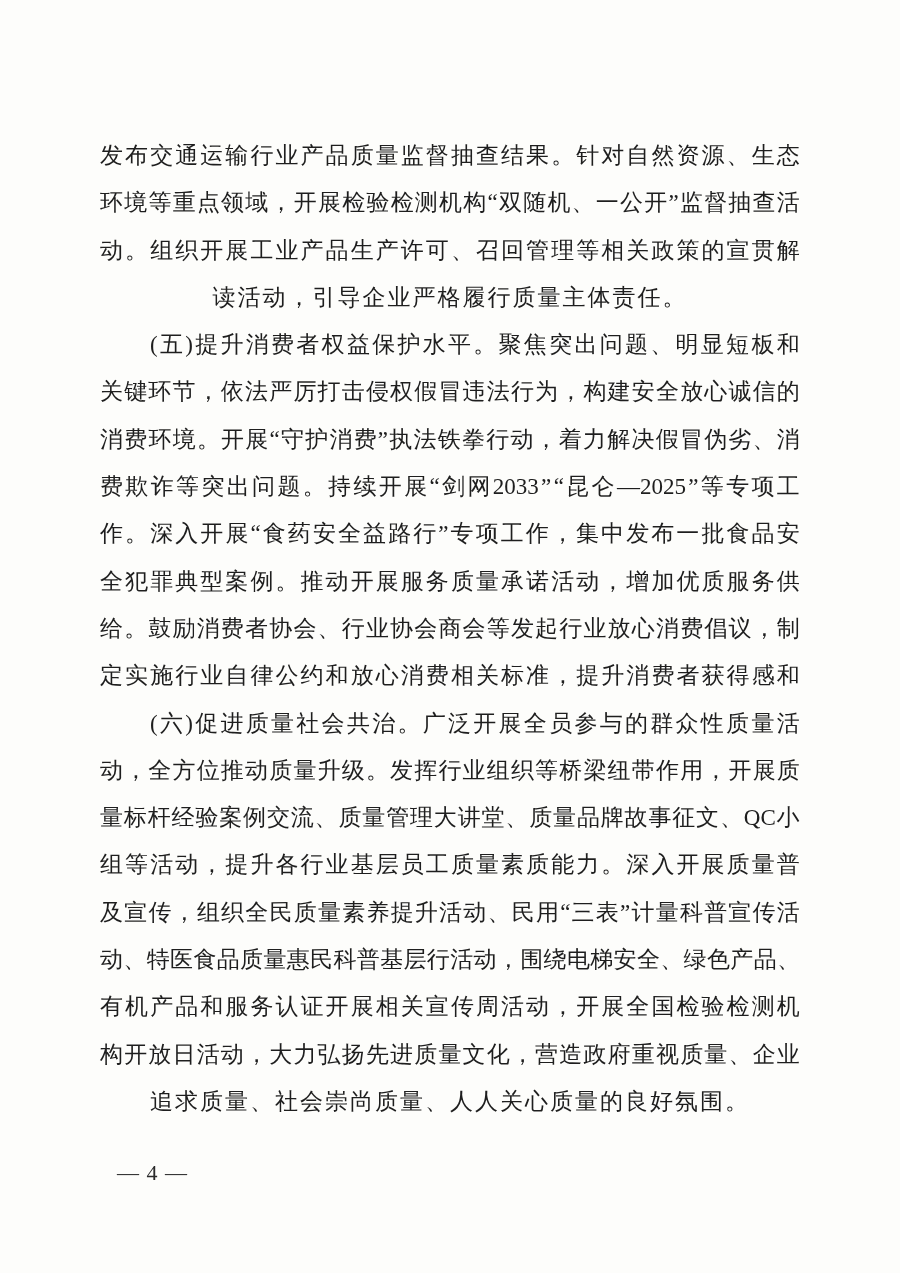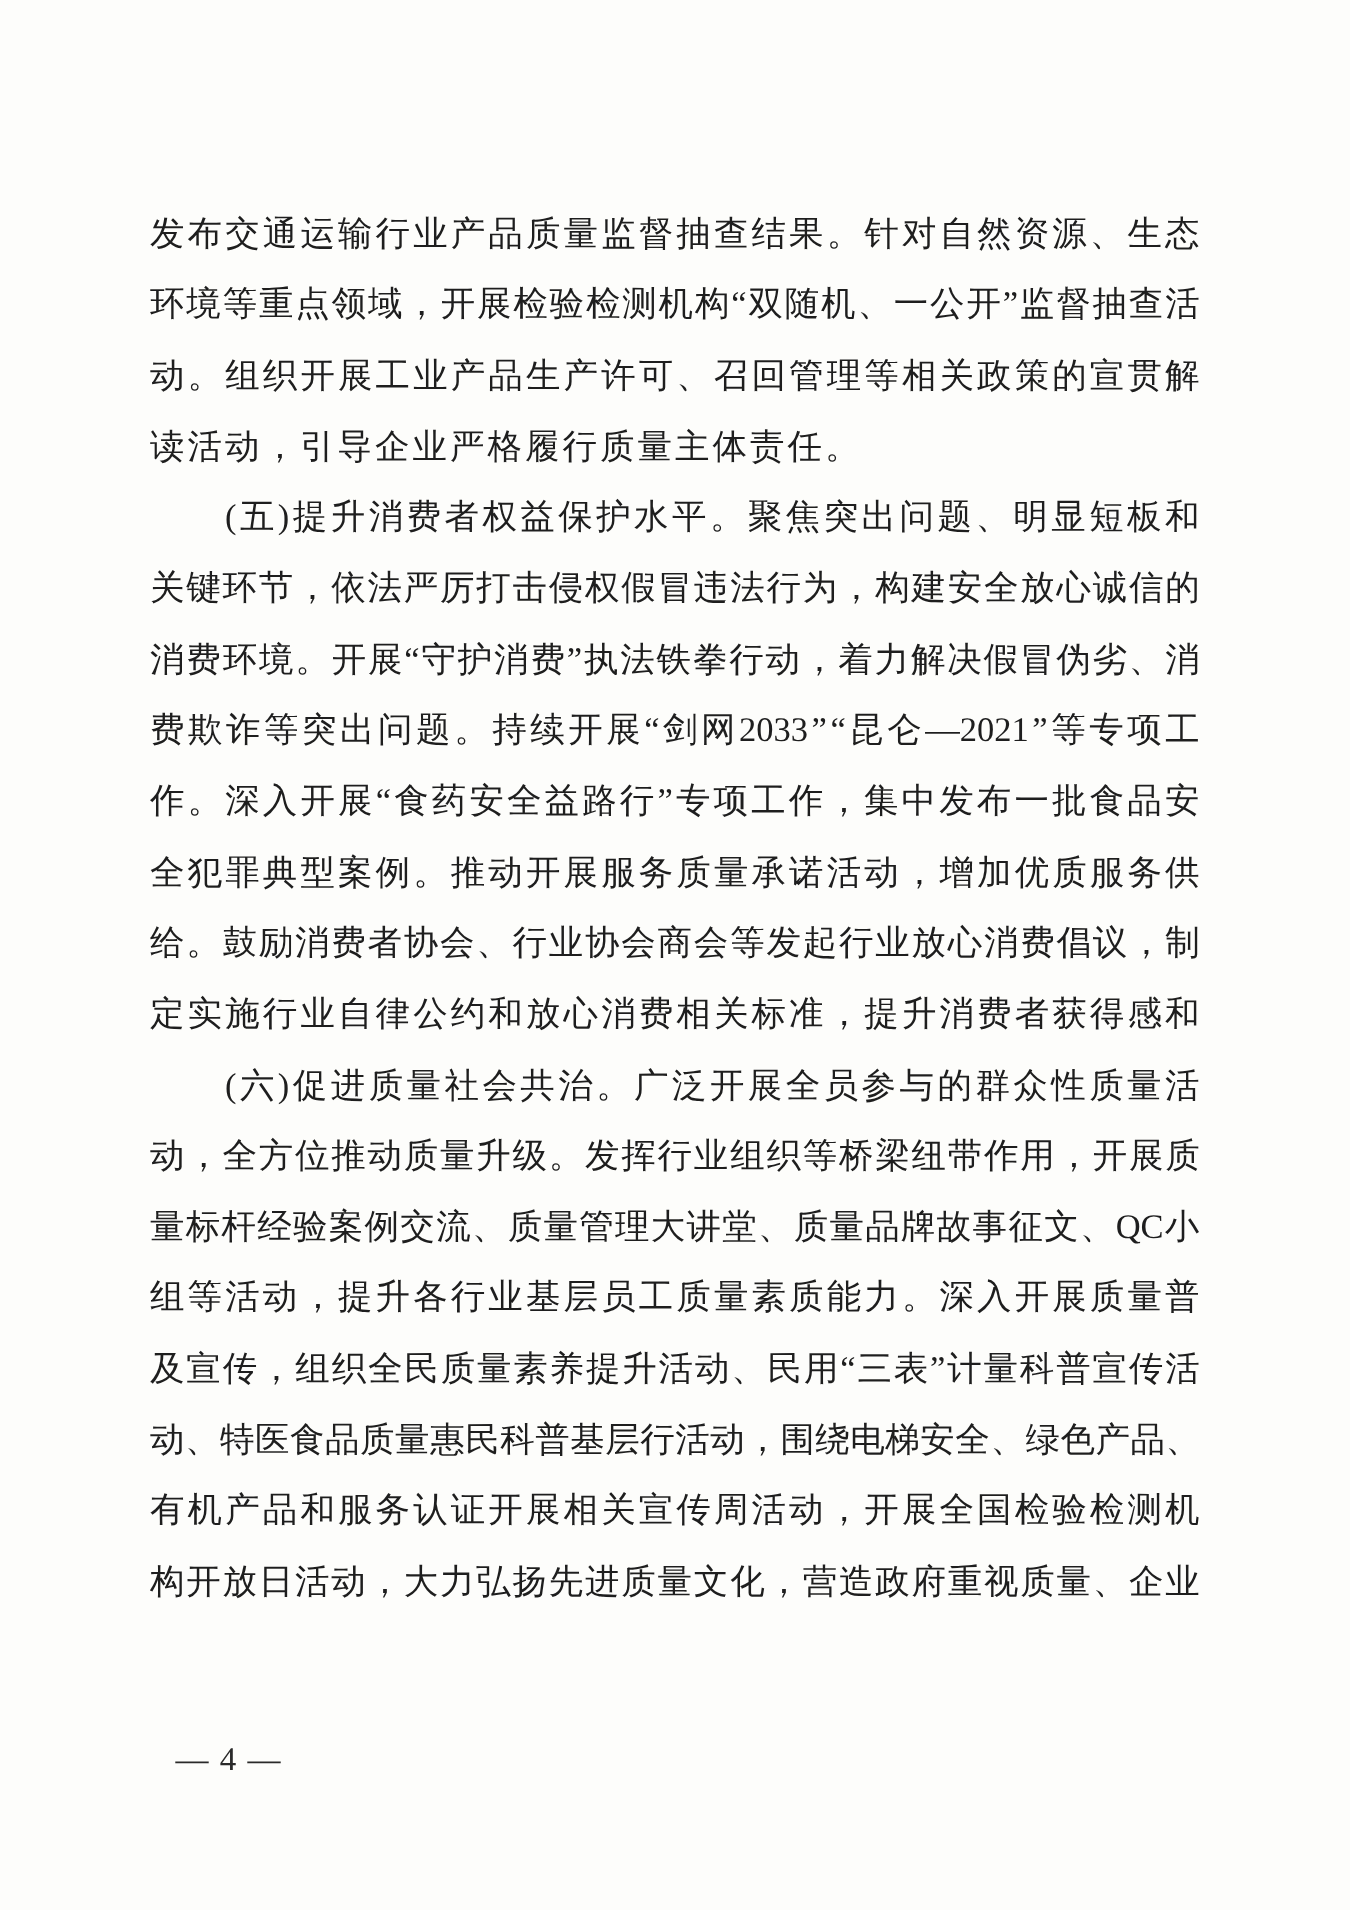--- a/index.html
+++ b/index.html
@@ -42,21 +42,21 @@
   .line.just .u {
     display: inline-block;
   }
   
   .line.indent {
     padding-left: 50px;
   }
   
   .line.last {
     letter-spacing: 2px;
-    text-align: left;
+    text-align: center;
   }
   .page-number {
     position: absolute;
     left: 117px;
     top: 1160px;
     font-size: 22px;
     line-height: 26px;
     color: #2a2a2a;
     letter-spacing: 1px;
   }
@@ -269,21 +269,21 @@
           <span class="u">开</span>
           <span class="u">展</span>
           <span class="u">“</span>
           <span class="u">剑</span>
           <span class="u">网</span>
           <span class="u">2033</span>
           <span class="u">”</span>
           <span class="u">“</span>
           <span class="u">昆</span>
           <span class="u">仑</span>
-          <span class="u">—2021</span>
+          <span class="u">—2025</span>
           <span class="u">”</span>
           <span class="u">等</span>
           <span class="u">专</span>
           <span class="u">项</span>
           <span class="u">工</span>
         </div>
         <div class="line just">
           <span class="u">作</span>
           <span class="u">。</span>
           <span class="u">深</span>
@@ -646,16 +646,17 @@
           <span class="u">政</span>
           <span class="u">府</span>
           <span class="u">重</span>
           <span class="u">视</span>
           <span class="u">质</span>
           <span class="u">量</span>
           <span class="u">、</span>
           <span class="u">企</span>
           <span class="u">业</span>
         </div>
+        <div class="line last">追求质量、社会崇尚质量、人人关心质量的良好氛围。</div>
       </div>
     </div>
   <div class="page-number">— 4 —</div>
 </div>
 
 </body></html>

